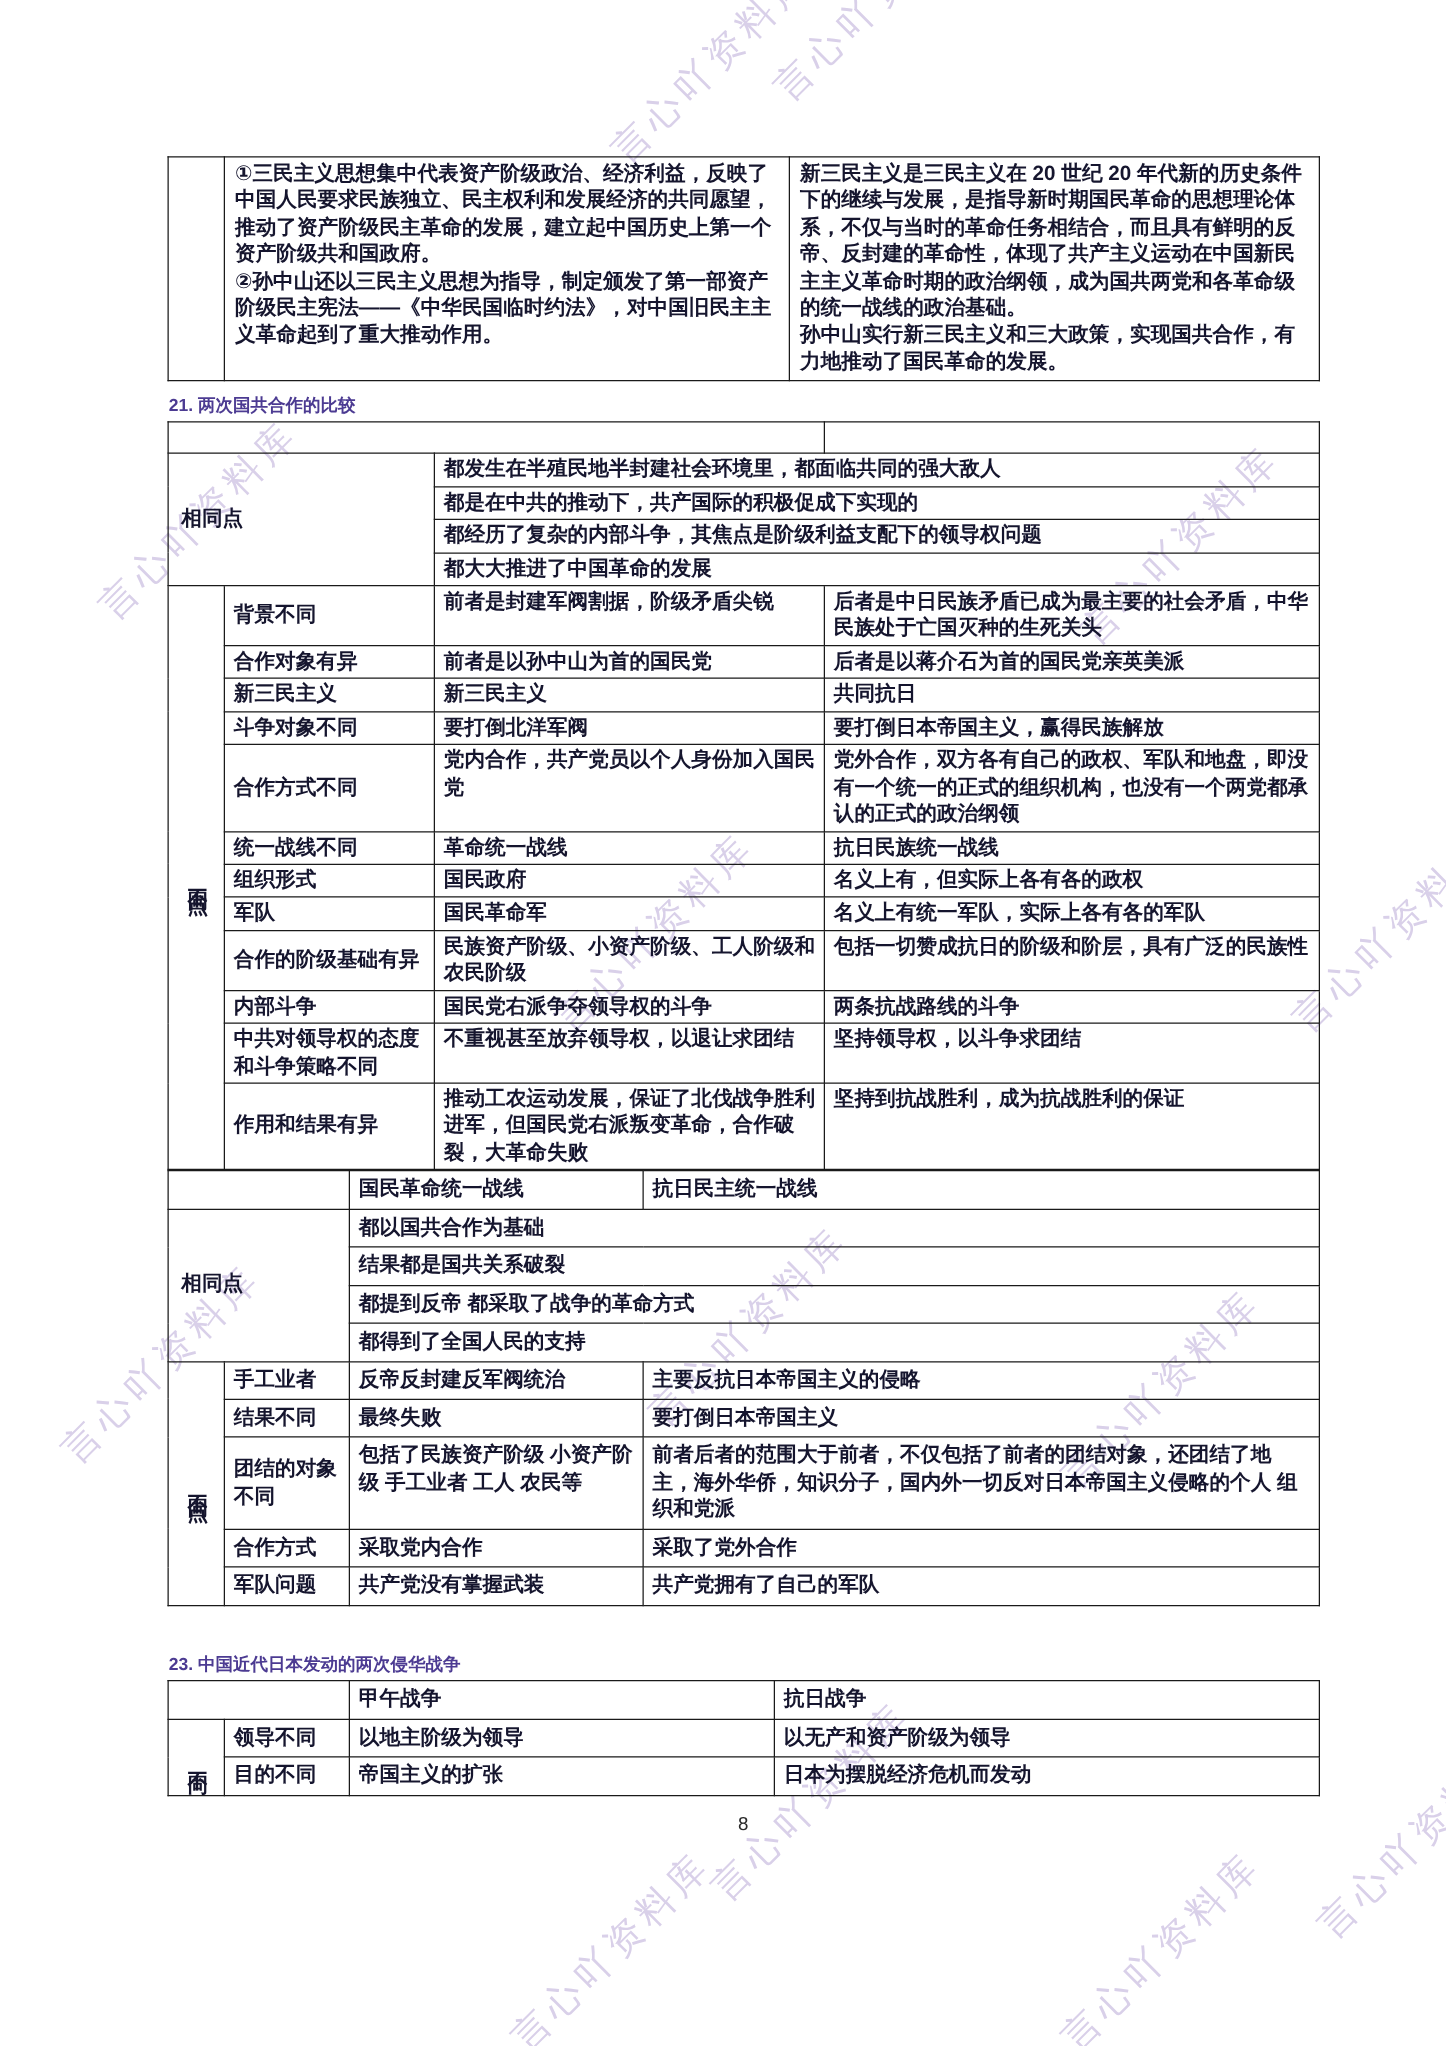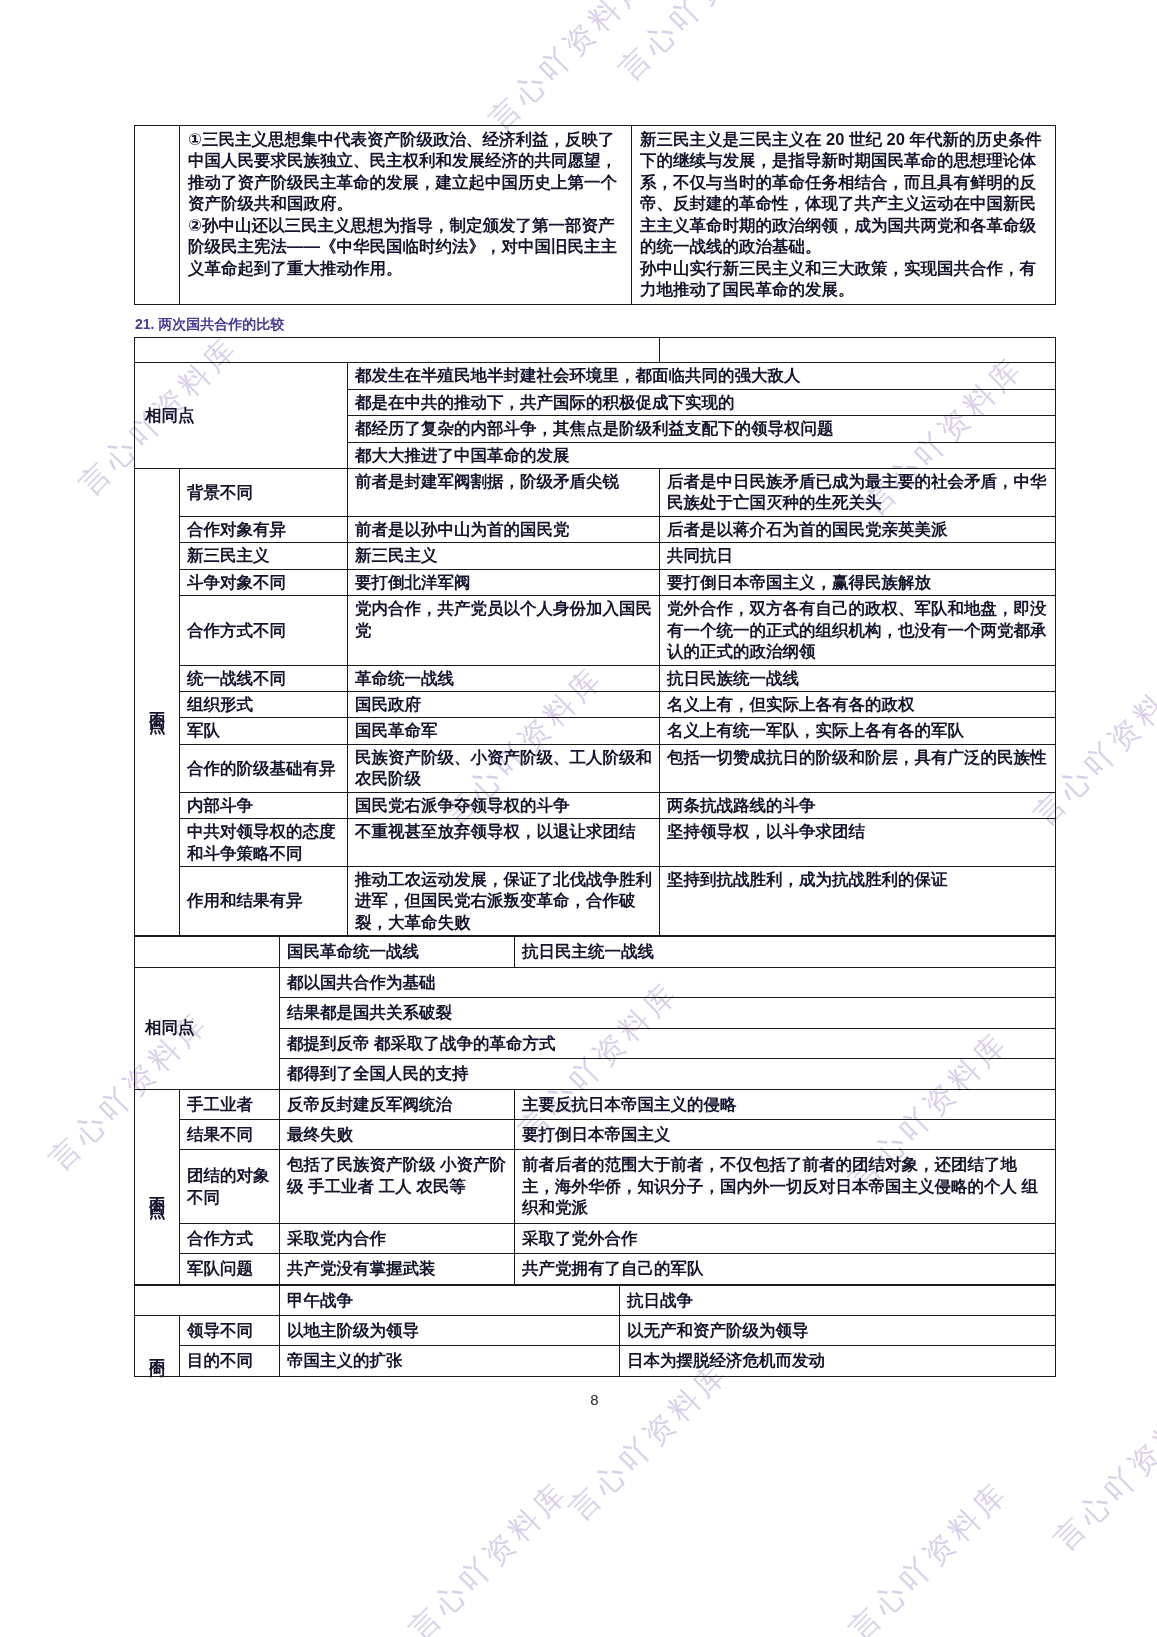--- a/index.html
+++ b/index.html
@@ -263,20 +263,21 @@
       <td>采取了党外合作</td>
     </tr>
     <tr>
       <td class="lbl">军队问题</td>
       <td>共产党没有掌握武装</td>
       <td>共产党拥有了自己的军队</td>
     </tr>
   </tbody>
     </table>
 
+  <div class="section-title title-23">23. 中国近代日本发动的两次侵华战争</div>
   <table class="t23">
     <colgroup>
         <col style="width:45px">
         <col style="width:100px">
         <col style="width:340px">
         <col style="width:436px">
       </colgroup>
     <tbody>
         <tr class="hdr">
       <td colspan="2"></td>

